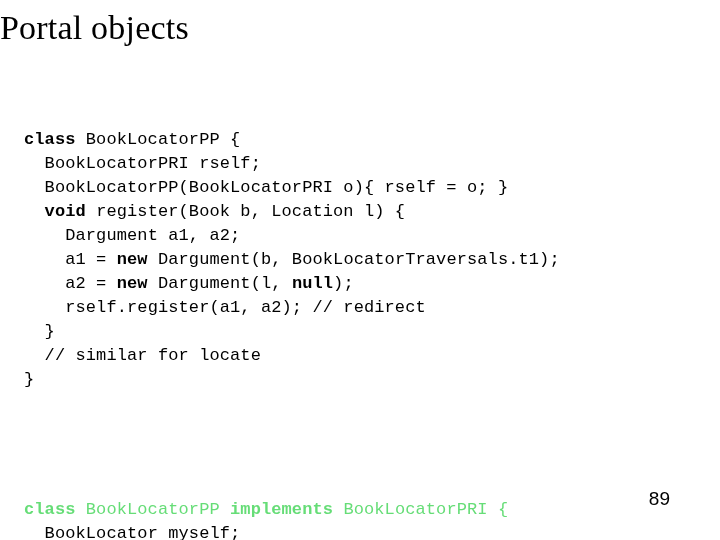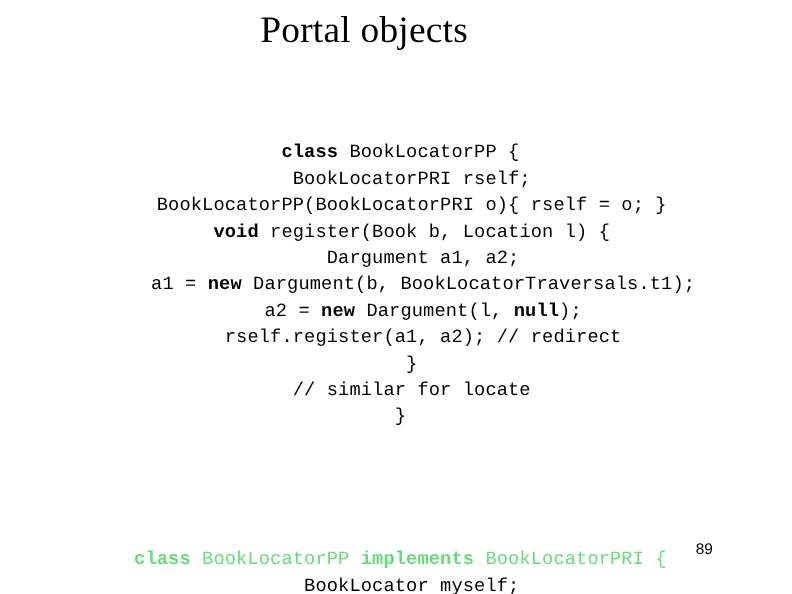--- a/index.html
+++ b/index.html
@@ -18,21 +18,21 @@
     position: relative;
     width: 720px;
     height: 540px;
     box-sizing: border-box;
   }
   .slide-title {
     position: absolute;
     top: 6px;
     left: 0;
     width: 720px;
-    text-align: center;
+    text-align: left;
     padding-right: 58px;
     box-sizing: border-box;
     font-family: "Liberation Serif", "DejaVu Serif", serif;
     font-size: 34px;
     line-height: 44px;
     color: #000000;
     letter-spacing: 0.2px;
   }
   .code-block {
     position: absolute;
@@ -42,37 +42,36 @@
     font-family: "Liberation Mono", "DejaVu Sans Mono", monospace;
     font-size: 17px;
     line-height: 24px;
     color: #000000;
     white-space: pre;
     letter-spacing: 0.1px;
   }
   .code-line {
     white-space: pre;
     min-height: 24px;
-    text-align: center;
   }
   .blank-line {
     height: 10px;
   }
   .kw {
     font-weight: bold;
   }
   .green {
     color: #66dd77;
   }
   .page-number {
     position: absolute;
-    right: 72px;
+    right: 50px;
     bottom: 33px;
     font-family: "Liberation Sans", "DejaVu Sans", sans-serif;
-    font-size: 14px;
+    font-size: 19px;
     line-height: 16px;
     color: #000000;
   }
 </style>
 </head>
 <body>
 
 <div class="slide">
 
   <div class="slide-title">Portal objects</div>

